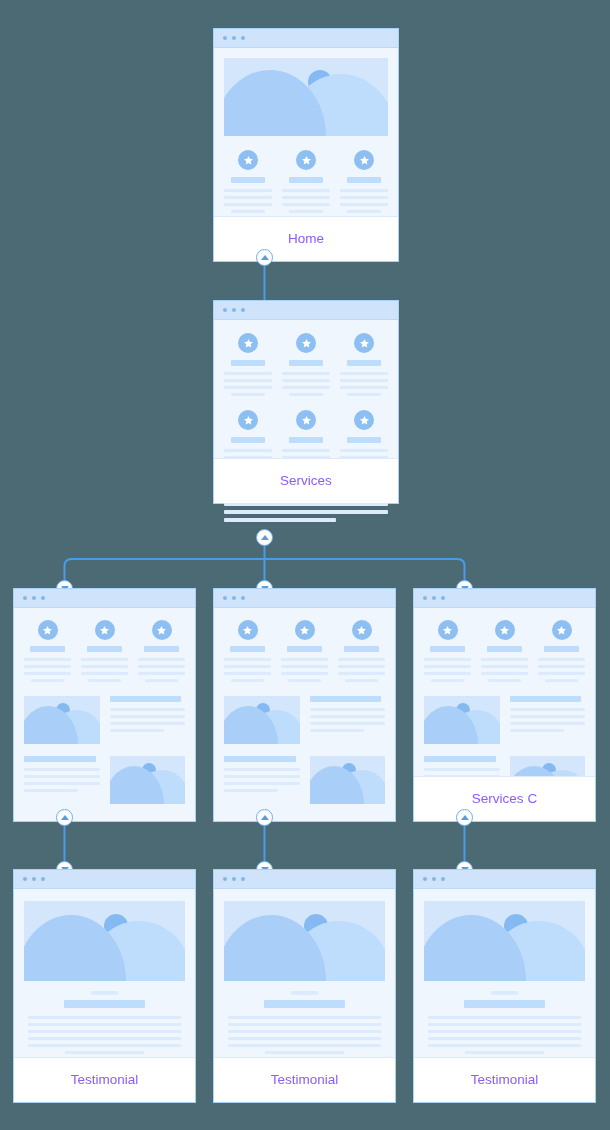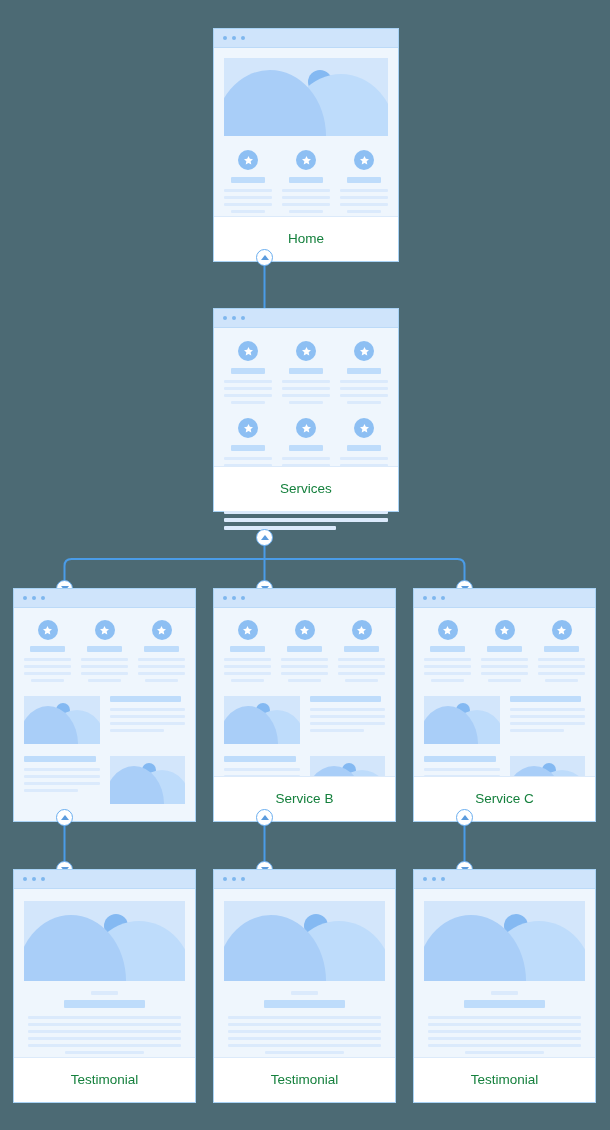--- a/index.html
+++ b/index.html
@@ -25,21 +25,21 @@
     height:18px;background:#cfe4fb;
     display:flex;align-items:center;padding-left:9px;gap:5px;
     border-bottom:1px solid #bcdaf8;
   }
   .dot{width:4px;height:4px;border-radius:50%;background:#7fb7ee;}
   .card-body{position:relative;padding:10px 10px 8px 10px;}
   .card-label{
     position:absolute;left:0;right:0;bottom:0;
     background:#ffffff;border-top:1px solid #dceafa;
     height:44px;line-height:44px;text-align:center;
-    color:#15803d;font-size:13.5px;
+    color:#8b5cf6;font-size:13.5px;
   }
 
   
   .hero{position:relative;width:100%;background:#d3e6fb;overflow:hidden;}
   .sun{position:absolute;border-radius:50%;background:#84b9f2;}
   .hill{position:absolute;border-radius:50% 50% 0 0 / 100% 100% 0 0;}
   .hill-a{background:#a9cef8;}
   .hill-b{background:#bedcfb;}
 
   .star-ico{
@@ -141,21 +141,21 @@
           </div>
         </div>
       </div>
     </div>
     <div class="card-label">Home</div>
   </div>
   <div class="node up" style="left:256px;top:249px;">
       <i></i>
     </div>
 
-  <div class="card" style="left:213px;top:308px;width:186px;height:204px;">
+  <div class="card" style="left:213px;top:300px;width:186px;height:204px;">
     <div class="card-chrome">
       <span class="dot"></span>
       <span class="dot"></span>
       <span class="dot"></span>
     </div>
     <div class="card-body" style="padding-top:13px;">
       <div class="cols3">
         <div class="col">
           <div class="star-ico">
             <svg width="11" height="11" viewBox="0 0 24 24">
@@ -442,21 +442,20 @@
         </div>
         <div style="flex:1;">
           <div class="hero" style="height:48px;">
             <div class="sun" style="width:14px;height:14px;left:32px;top:7px;"></div>
             <div class="hill hill-b" style="width:58px;height:34px;right:-6px;bottom:0;"></div>
             <div class="hill hill-a" style="width:60px;height:38px;left:-6px;bottom:0;"></div>
           </div>
         </div>
       </div>
     </div>
-    <div class="card-label">Service B</div>
   </div>
   <div class="node up" style="left:256px;top:809px;">
       <i></i>
     </div>
 
   <div class="node down" style="left:456px;top:580px;">
       <i></i>
     </div>
   <div class="card" style="left:413px;top:588px;width:183px;height:234px;">
     <div class="card-chrome">
@@ -541,21 +540,21 @@
         </div>
         <div style="flex:1;">
           <div class="hero" style="height:48px;">
             <div class="sun" style="width:14px;height:14px;left:32px;top:7px;"></div>
             <div class="hill hill-b" style="width:58px;height:34px;right:-6px;bottom:0;"></div>
             <div class="hill hill-a" style="width:60px;height:38px;left:-6px;bottom:0;"></div>
           </div>
         </div>
       </div>
     </div>
-    <div class="card-label">Service C</div>
+    <div class="card-label">Services C</div>
   </div>
   <div class="node up" style="left:456px;top:809px;">
       <i></i>
     </div>
 
   <div class="node down" style="left:56px;top:861px;">
       <i></i>
     </div>
   <div class="card" style="left:13px;top:869px;width:183px;height:234px;">
     <div class="card-chrome">

